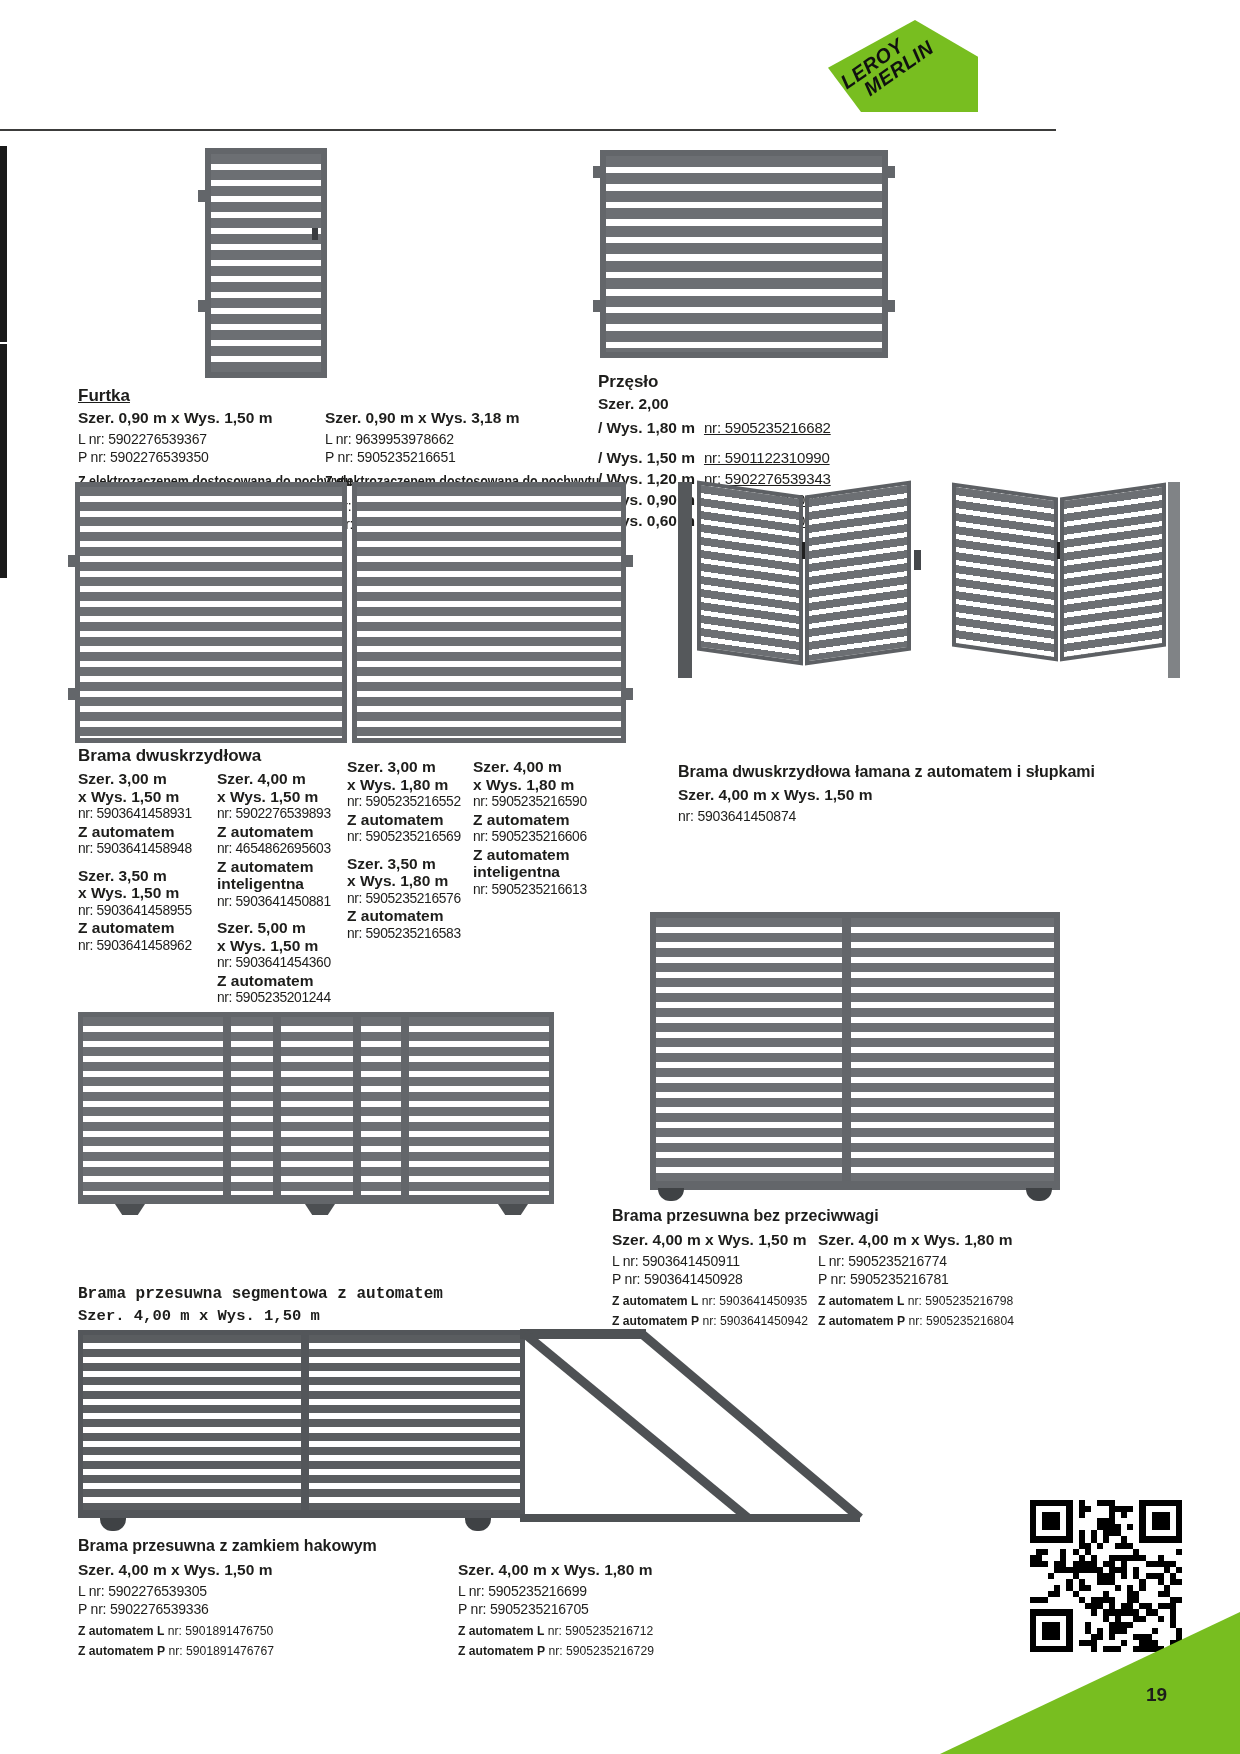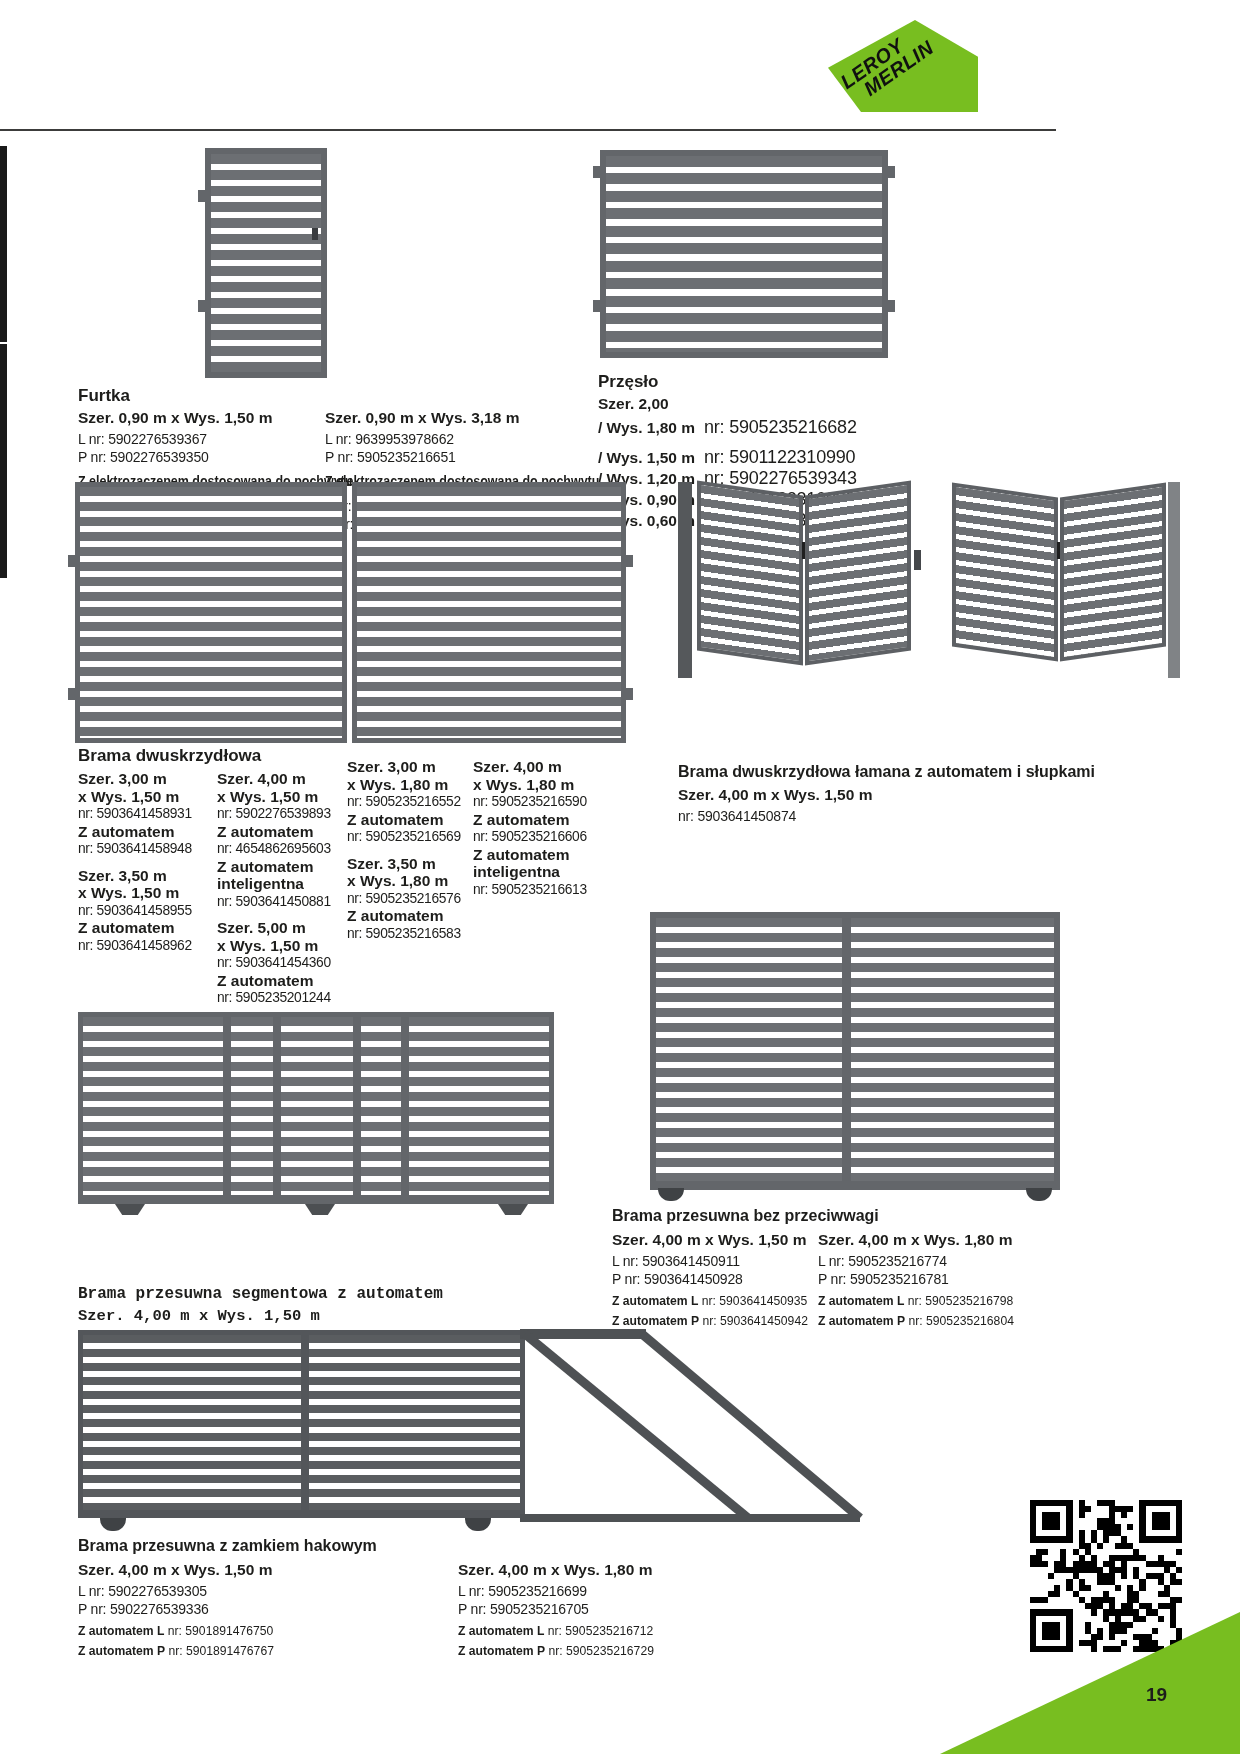--- a/index.html
+++ b/index.html
@@ -11,21 +11,21 @@
   .dim{font-weight:bold;font-size:15.5px;line-height:19px;white-space:nowrap;}
   .nr{font-size:14px;line-height:18px;letter-spacing:-0.2px;white-space:nowrap;}
   .cond{display:inline-block;transform:scaleX(.86);transform-origin:0 50%;white-space:nowrap;}
   .sub-b{font-weight:bold;font-size:14.5px;line-height:19px;}
   .mt2{margin-top:2px}.mt3{margin-top:3px}.mt4{margin-top:4px}.mt6{margin-top:6px}.mt9{margin-top:9px}
   .col .cl{line-height:17.5px;white-space:nowrap;}
   .cl.d{font-weight:bold;font-size:15.5px;}
   .cl.n{font-size:13.8px;letter-spacing:-0.35px;}
   .row19{line-height:21px;white-space:nowrap;}
   .row19 .w{font-weight:bold;font-size:15.5px;}
-  .row19 .n{font-size:18px;letter-spacing:-0.2px;}
+  .row19 .n{font-size:15px;letter-spacing:-0.2px;text-decoration:underline;}
   .za{font-size:13.5px;line-height:20px;white-space:nowrap;transform:scaleX(.9);transform-origin:0 50%;}
   .za .lab{font-weight:bold;}
   
   .gate{position:absolute;box-sizing:border-box;border:5px solid #63666a;
         background:repeating-linear-gradient(180deg,#6c6f73 0 9px,#ffffff 9px 15px);}
   .post{position:absolute;top:0;bottom:0;width:8px;background:#63666a;}
   .nub{position:absolute;width:8px;height:12px;background:#63666a;}
   .foot{position:absolute;width:30px;height:11px;background:#4c4f52;clip-path:polygon(0 0,100% 0,76% 100%,24% 100%);}
   .wheel{position:absolute;width:26px;height:13px;background:#3f4245;border-radius:0 0 12px 12px;}
   .lpanel{position:absolute;box-sizing:border-box;border:4px solid #5d6064;
@@ -70,21 +70,21 @@
   <div class="abs nub" style="left:198px;top:300px;"></div>
   <div class="abs" style="left:312px;top:228px;width:6px;height:12px;background:#3a3d40;"></div>
 
   <div class="gate" style="left:600px;top:150px;width:288px;height:208px;border-width:6px;
        background:repeating-linear-gradient(180deg,#6c6f73 0 11px,#ffffff 11px 17.5px);"></div>
   <div class="abs nub" style="left:593px;top:166px;"></div>
   <div class="abs nub" style="left:593px;top:300px;"></div>
   <div class="abs nub" style="left:887px;top:166px;"></div>
   <div class="abs nub" style="left:887px;top:300px;"></div>
 
-  <div class="abs sect-title" style="left:78px;top:386px;">Furtka</div>
+  <div class="abs sect-title" style="left:78px;top:386px;text-decoration:underline;">Furtka</div>
   <div class="abs" style="left:78px;top:408px;width:246px;">
     <div class="dim">Szer. 0,90 m x Wys. 1,50 m</div>
     <div class="nr mt3">L nr: 5902276539367</div>
     <div class="nr">P nr: 5902276539350</div>
     <div class="sub-b mt6"><span class="cond">Z elektrozaczepem dostosowana do pochwytu</span></div>
     <div class="nr mt6">L nr: 5903641450898</div>
     <div class="nr">P nr: 5903641450904</div>
   </div>
   <div class="abs" style="left:325px;top:408px;width:250px;">
     <div class="dim">Szer. 0,90 m x Wys. 3,18 m</div>

